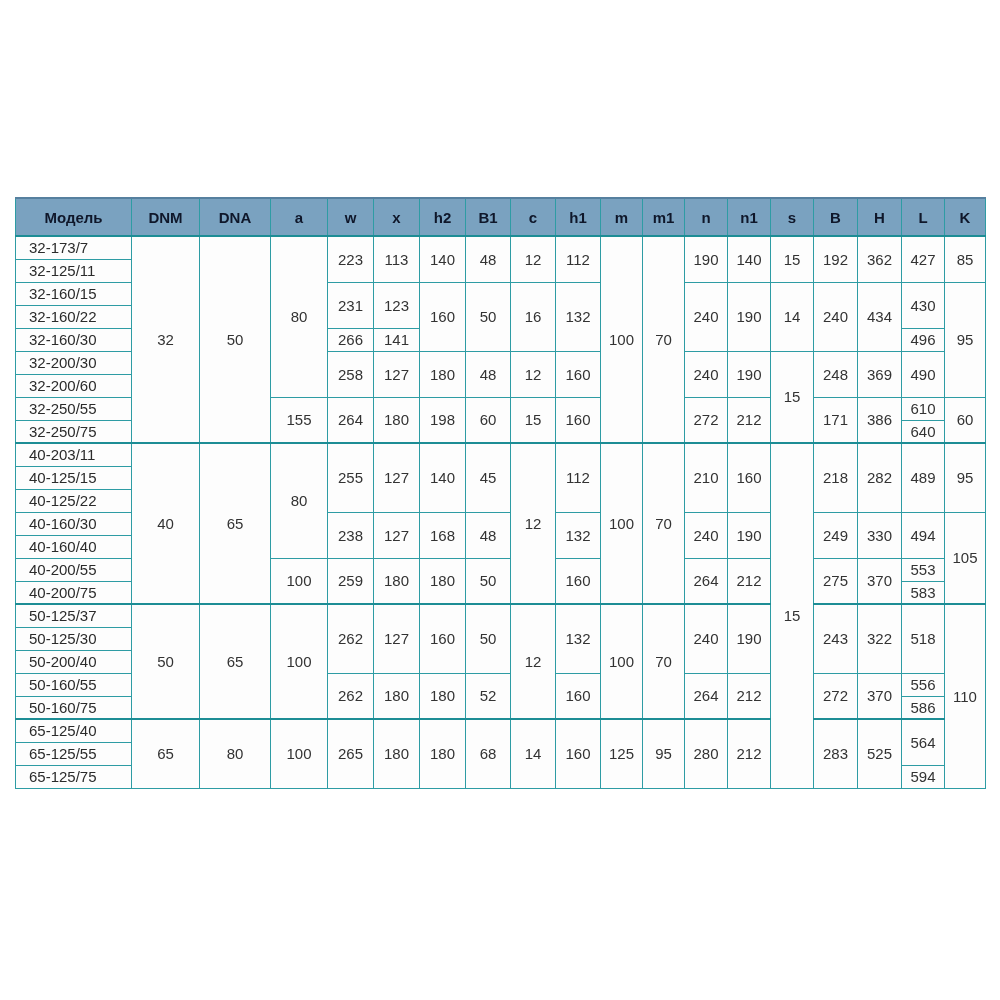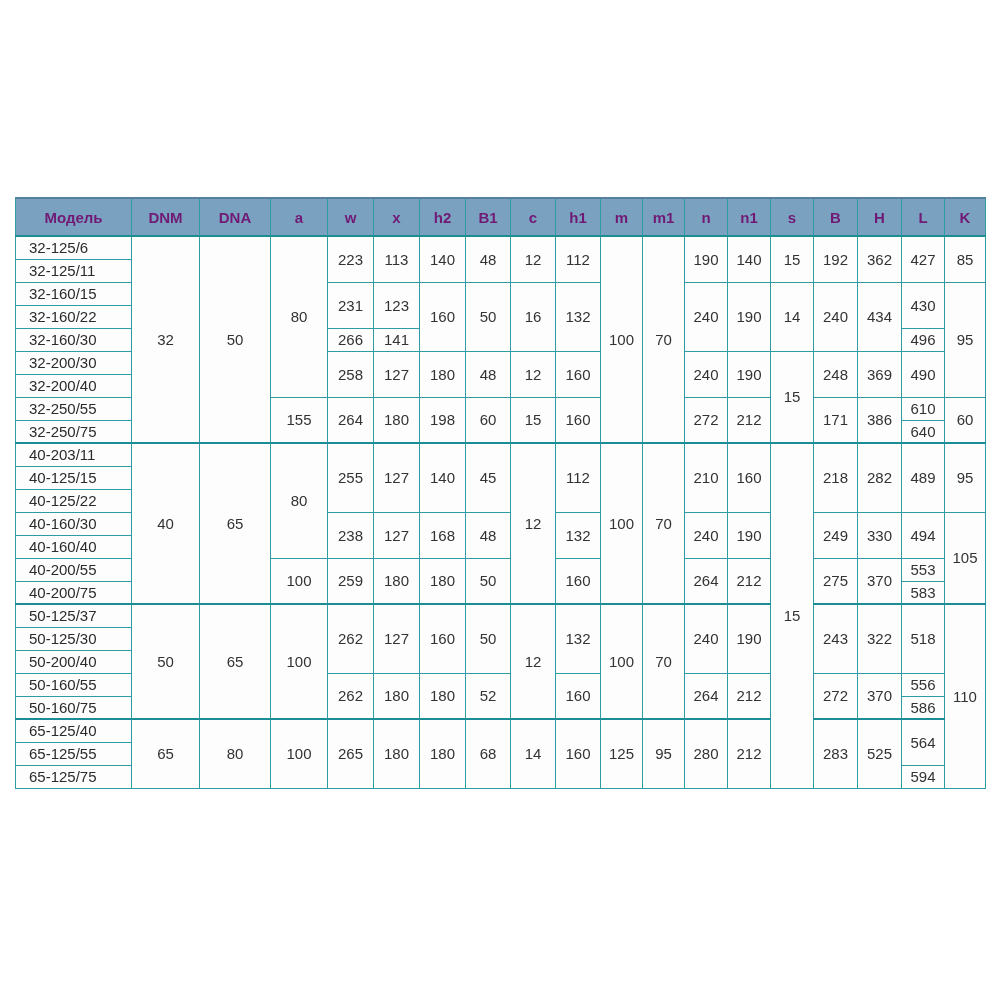--- a/index.html
+++ b/index.html
@@ -2,21 +2,21 @@
 <html><head>
 <meta charset="utf-8">
 <style>
   html,body{margin:0;padding:0;background:#ffffff;width:1000px;height:1000px;
     font-family:"Liberation Sans", sans-serif;}
   .page{position:relative;width:1000px;height:1000px;background:#ffffff;overflow:hidden;}
   table.spec{position:absolute;left:15px;top:197px;border-collapse:collapse;table-layout:fixed;
     background:#fdfdfd;}
   table.spec th, table.spec td{border:1px solid #2e9ca4;box-sizing:border-box;}
   table.spec thead th{
-    background:#7aa2c0;color:#701a75;font-weight:bold;font-size:15px;
+    background:#7aa2c0;color:#0f172a;font-weight:bold;font-size:15px;
     height:38px;text-align:center;vertical-align:middle;border-top:2px solid #56809f;}
   table.spec td{
     height:23px;font-size:15px;color:#333333;text-align:center;vertical-align:middle;
     background:#fdfdfd;padding:0;}
   table.spec td.col-model{text-align:left;padding-left:13px;color:#2b2b2b;}
   table.spec tr.group-start td{border-top:2px solid #1d8d95;}
   table.spec thead tr th:first-child{border-left:1px solid #2e9ca4;}
   
   col.c-model{width:116px} col.c-dnm{width:68px} col.c-dna{width:71px} col.c-a{width:57px}
   col.c-w{width:46px} col.c-x{width:46px} col.c-h2{width:46px} col.c-b1{width:45px}
@@ -68,21 +68,21 @@
           <th>n1</th>
           <th>s</th>
           <th>B</th>
           <th>H</th>
           <th>L</th>
           <th>K</th>
         </tr>
     </thead>
     <tbody>
         <tr class="group-start">
-          <td class="col-model">32-125/6</td>
+          <td class="col-model">32-173/7</td>
           <td rowspan="9" class="col-dnm">32</td>
           <td rowspan="9" class="col-dna">50</td>
           <td rowspan="7" class="col-a">80</td>
           <td rowspan="2" class="col-w">223</td>
           <td rowspan="2" class="col-x">113</td>
           <td rowspan="2" class="col-h2">140</td>
           <td rowspan="2" class="col-b1">48</td>
           <td rowspan="2" class="col-c">12</td>
           <td rowspan="2" class="col-h1">112</td>
           <td rowspan="9" class="col-m">100</td>
@@ -132,21 +132,21 @@
           <td rowspan="2" class="col-c">12</td>
           <td rowspan="2" class="col-h1">160</td>
           <td rowspan="2" class="col-n">240</td>
           <td rowspan="2" class="col-n1">190</td>
           <td rowspan="4" class="col-s">15</td>
           <td rowspan="2" class="col-b">248</td>
           <td rowspan="2" class="col-h">369</td>
           <td rowspan="2" class="col-l">490</td>
         </tr>
         <tr>
-          <td class="col-model">32-200/40</td>
+          <td class="col-model">32-200/60</td>
         </tr>
         <tr>
           <td class="col-model">32-250/55</td>
           <td rowspan="2" class="col-a">155</td>
           <td rowspan="2" class="col-w">264</td>
           <td rowspan="2" class="col-x">180</td>
           <td rowspan="2" class="col-h2">198</td>
           <td rowspan="2" class="col-b1">60</td>
           <td rowspan="2" class="col-c">15</td>
           <td rowspan="2" class="col-h1">160</td>

